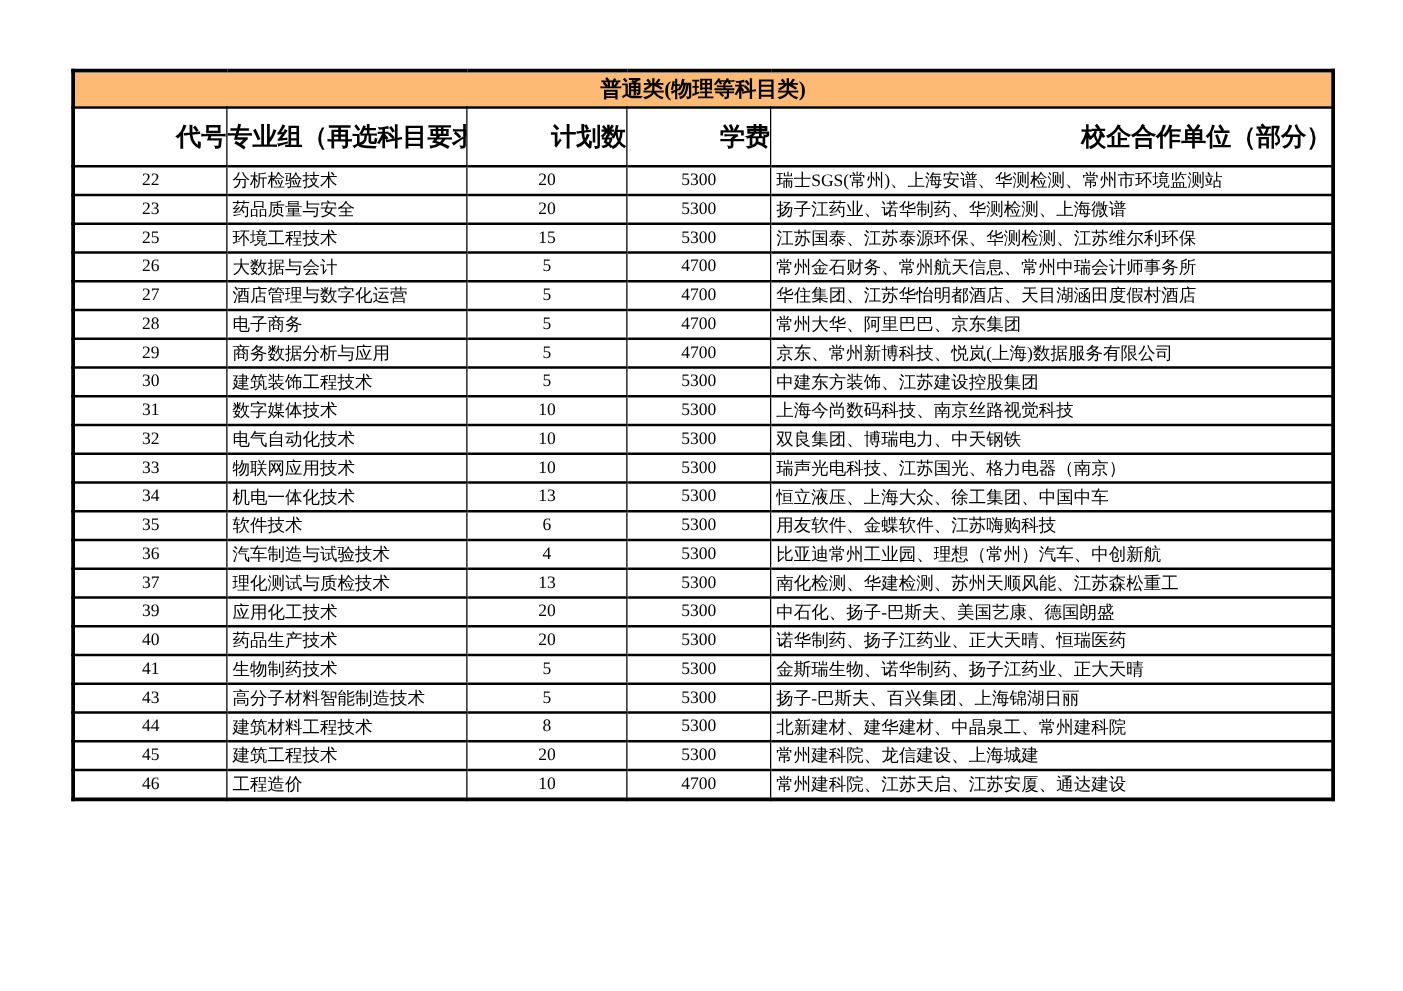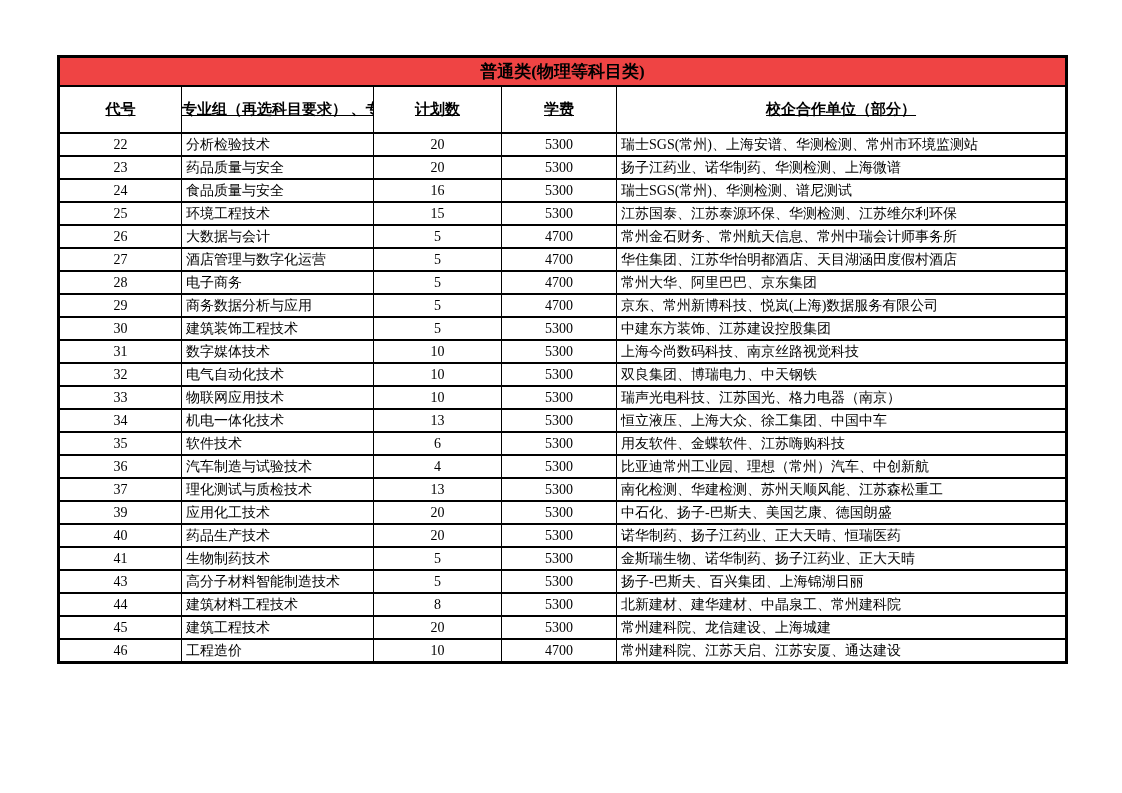--- a/index.html
+++ b/index.html
@@ -38,24 +38,23 @@
   }
   td.title-cell {
     background: #d9d9d9;
     text-align: center;
     font-weight: bold;
     font-size: 17px;
     height: 27px;
   }
   tr.header-row td {
     font-weight: bold;
-    text-align: center;
-    font-size: 15px;
+    text-align: right;
+    font-size: 20px;
     height: 45px;
-    text-decoration: underline;
   }
   td.major-header {
     white-space: pre-line;
     line-height: 1.4;
   }
   tr.group-row td {
     font-weight: bold;
     font-size: 15px;
     height: 21px;
   }
@@ -73,21 +72,21 @@
   <table class="plan-table">
     <colgroup>
       <col style="width:123px">
       <col style="width:192px">
       <col style="width:128px">
       <col style="width:115px">
       <col style="width:450px">
     </colgroup>
     <thead>
       <tr>
-        <td class="title-cell" colspan="5" style="background: #ef4444;">普通类(物理等科目类)</td>
+        <td class="title-cell" colspan="5" style="background: #fdba74;">普通类(物理等科目类)</td>
       </tr>
       <tr class="header-row">
         <td>代号</td>
         <td class="major-header">专业组（再选科目要求）
 、专业名称</td>
         <td>计划数</td>
         <td>学费</td>
         <td>校企合作单位（部分）</td>
       </tr>
     </thead>
@@ -100,27 +99,20 @@
           <td class="col-partners">瑞士SGS(常州)、上海安谱、华测检测、常州市环境监测站</td>
         </tr>
         <tr class="data-row">
           <td class="col-code">23</td>
           <td class="col-major">药品质量与安全</td>
           <td class="col-plan">20</td>
           <td class="col-fee">5300</td>
           <td class="col-partners">扬子江药业、诺华制药、华测检测、上海微谱</td>
         </tr>
         <tr class="data-row">
-          <td class="col-code">24</td>
-          <td class="col-major">食品质量与安全</td>
-          <td class="col-plan">16</td>
-          <td class="col-fee">5300</td>
-          <td class="col-partners">瑞士SGS(常州)、华测检测、谱尼测试</td>
-        </tr>
-        <tr class="data-row">
           <td class="col-code">25</td>
           <td class="col-major">环境工程技术</td>
           <td class="col-plan">15</td>
           <td class="col-fee">5300</td>
           <td class="col-partners">江苏国泰、江苏泰源环保、华测检测、江苏维尔利环保</td>
         </tr>
         <tr class="data-row">
           <td class="col-code">26</td>
           <td class="col-major">大数据与会计</td>
           <td class="col-plan">5</td>

